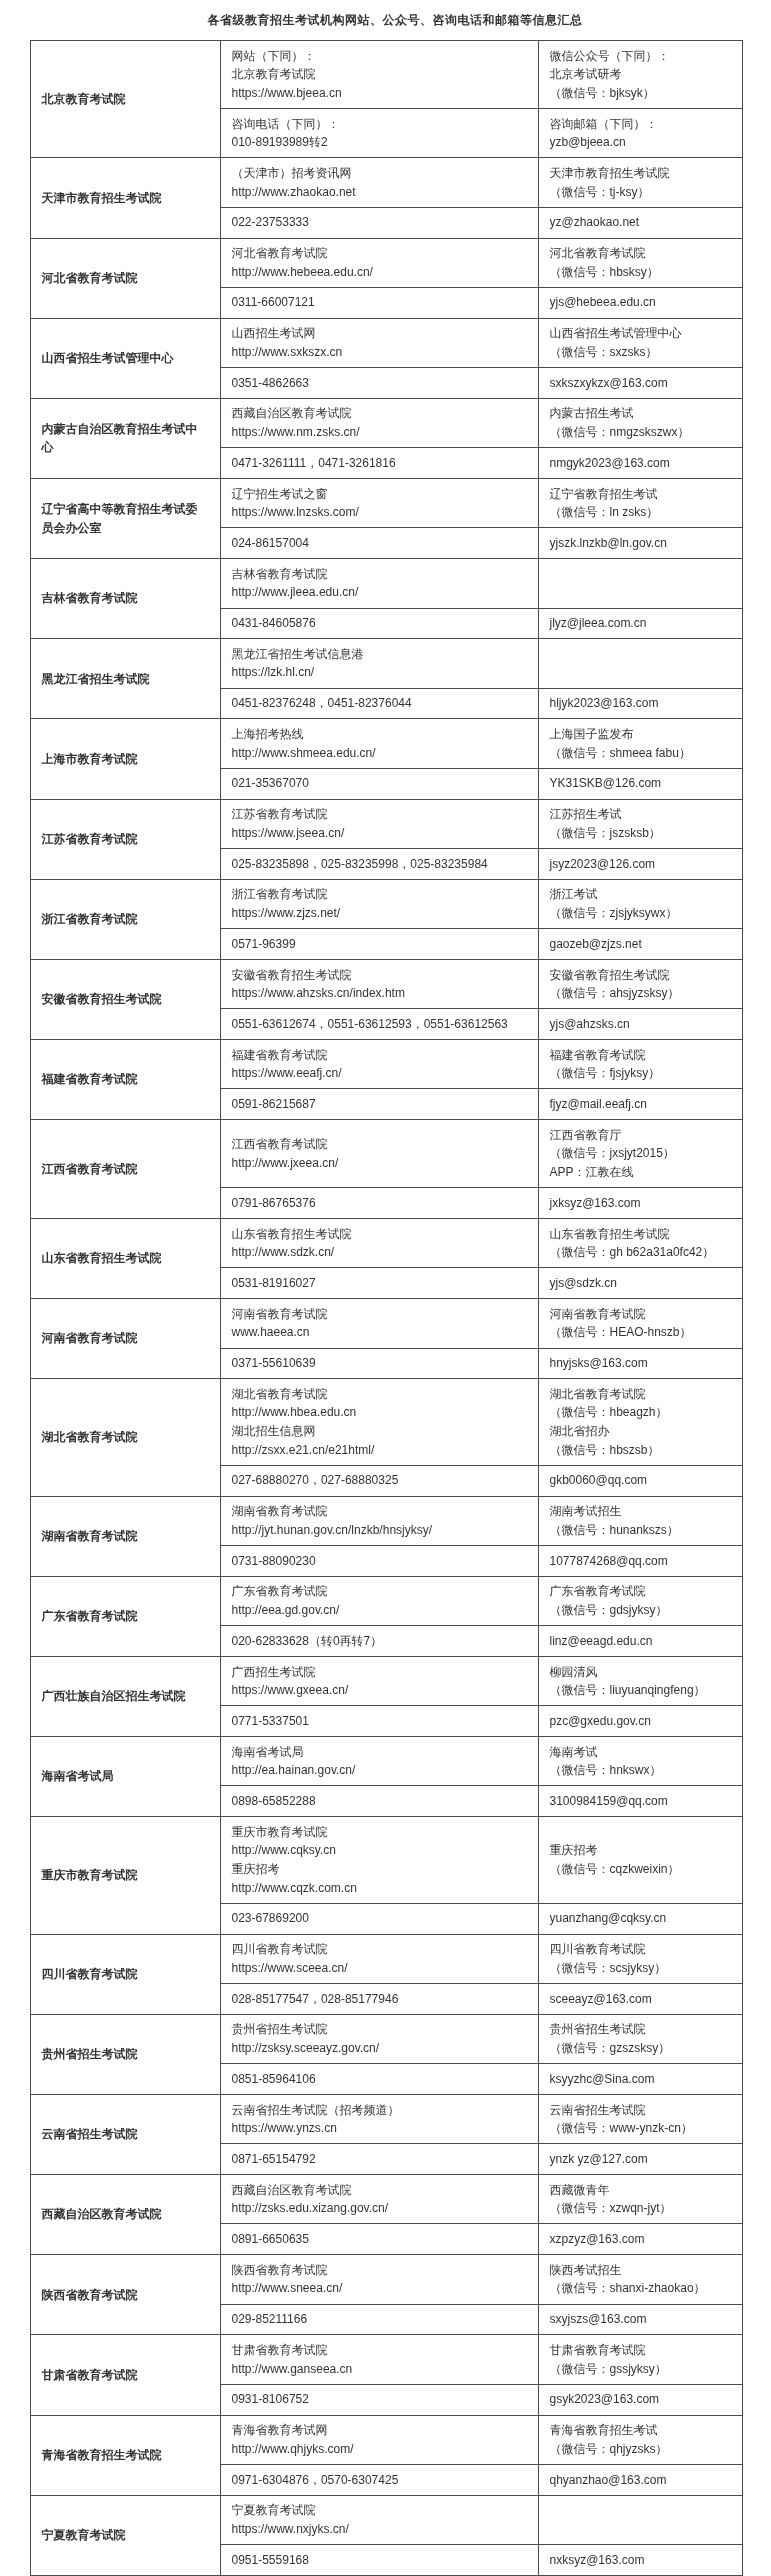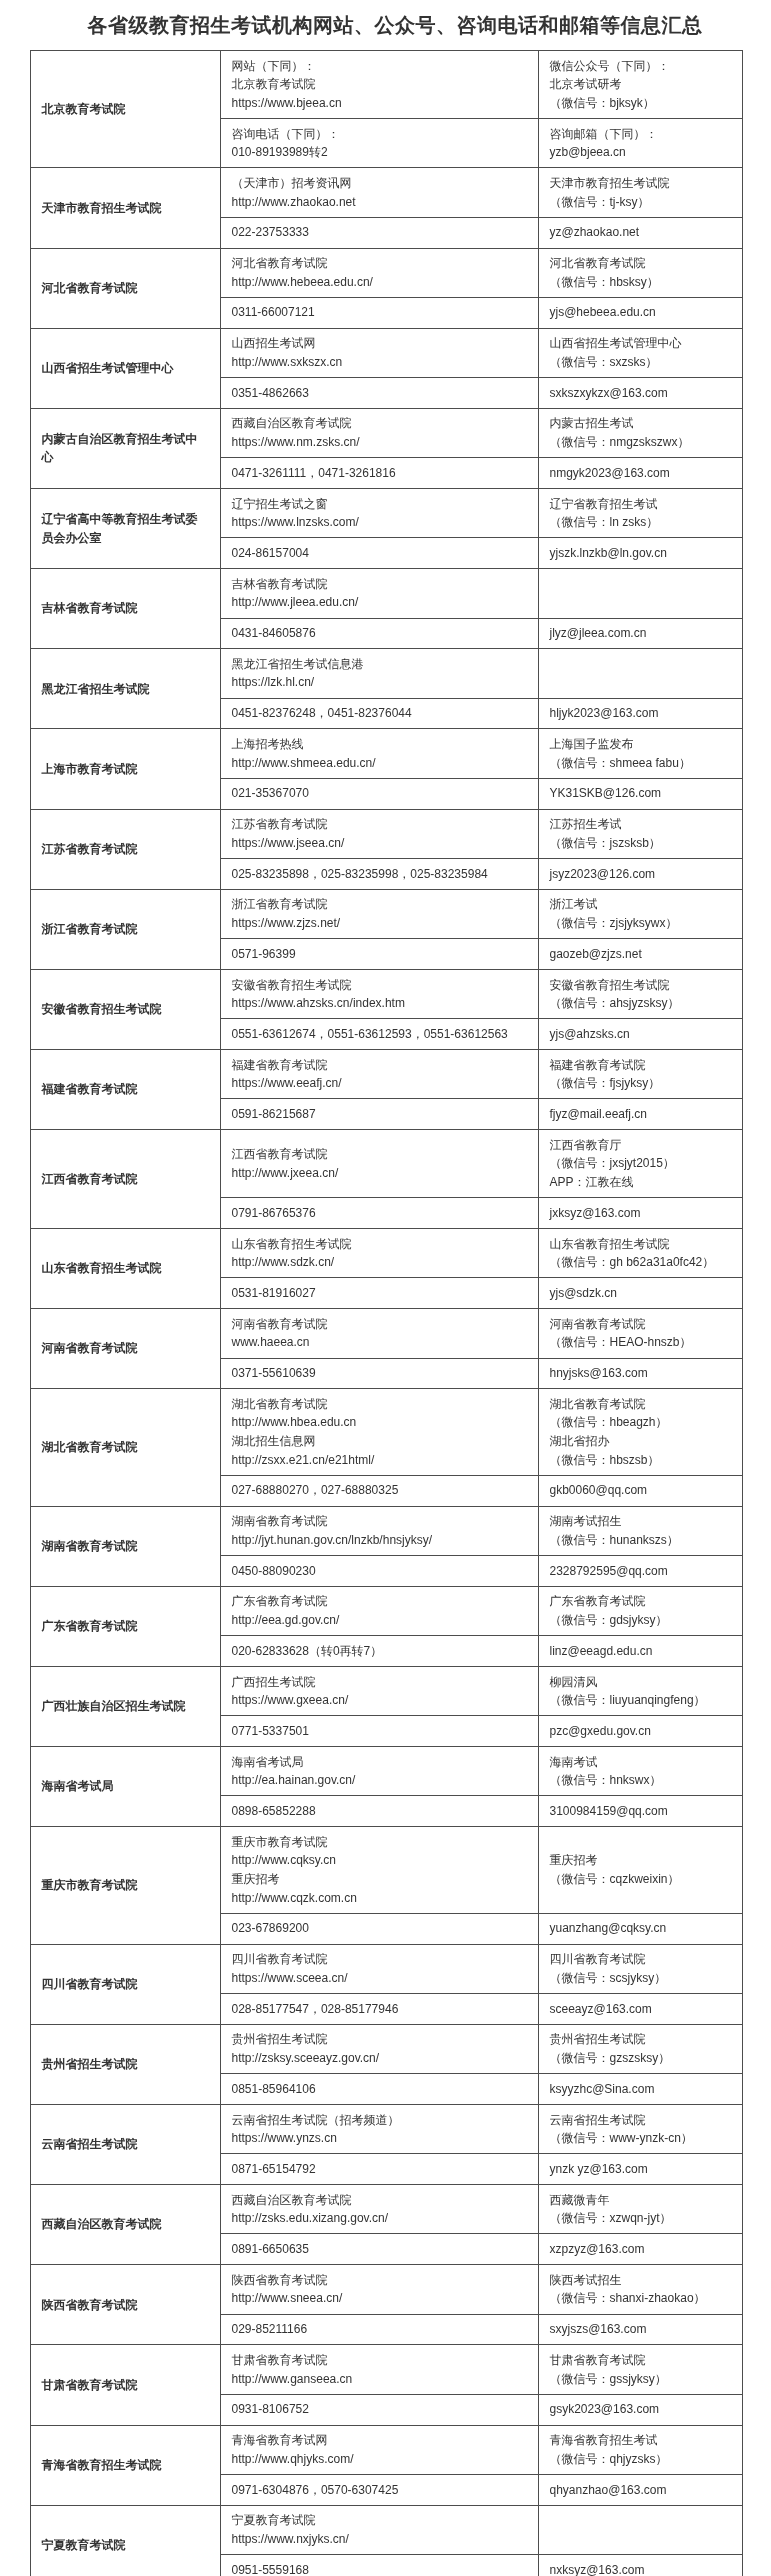--- a/index.html
+++ b/index.html
@@ -9,21 +9,21 @@
     font-family: "Liberation Sans", "DejaVu Sans", sans-serif;
   }
   .page {
     width: 772px;
     margin: 0 auto;
     background: #ffffff;
     padding-bottom: 22px;
   }
   .doc-title {
     text-align: center;
-    font-size: 20px;
+    font-size: 12px;
     font-weight: bold;
     color: #333333;
     padding: 12px 0 11px 18px;
     letter-spacing: 0.5px;
   }
   table.info-table {
     width: 710px;
     margin: 0 auto;
     border-collapse: collapse;
     table-layout: fixed;
@@ -354,23 +354,23 @@
             <div class="line">湖南省教育考试院</div>
             <div class="line">http://jyt.hunan.gov.cn/lnzkb/hnsjyksy/</div>
           </td>
           <td class="wx">
             <div class="line">湖南考试招生</div>
             <div class="line">（微信号：hunankszs）</div>
           </td>
         </tr>
         <tr>
           <td class="phone">
-            <div class="line">0450-88090230</div>
-          </td>
-          <td class="email">2328792595@qq.com</td>
+            <div class="line">0731-88090230</div>
+          </td>
+          <td class="email">1077874268@qq.com</td>
         </tr>
         <tr>
           <td class="org" rowspan="2">广东省教育考试院</td>
           <td class="web">
             <div class="line">广东省教育考试院</div>
             <div class="line">http://eea.gd.gov.cn/</div>
           </td>
           <td class="wx">
             <div class="line">广东省教育考试院</div>
             <div class="line">（微信号：gdsjyksy）</div>
@@ -477,21 +477,21 @@
           </td>
           <td class="wx">
             <div class="line">云南省招生考试院</div>
             <div class="line">（微信号：www-ynzk-cn）</div>
           </td>
         </tr>
         <tr>
           <td class="phone">
             <div class="line">0871-65154792</div>
           </td>
-          <td class="email">ynzk yz@163.com</td>
+          <td class="email">ynzk yz@127.com</td>
         </tr>
         <tr>
           <td class="org" rowspan="2">西藏自治区教育考试院</td>
           <td class="web">
             <div class="line">西藏自治区教育考试院</div>
             <div class="line">http://zsks.edu.xizang.gov.cn/</div>
           </td>
           <td class="wx">
             <div class="line">西藏微青年</div>
             <div class="line">（微信号：xzwqn-jyt）</div>

